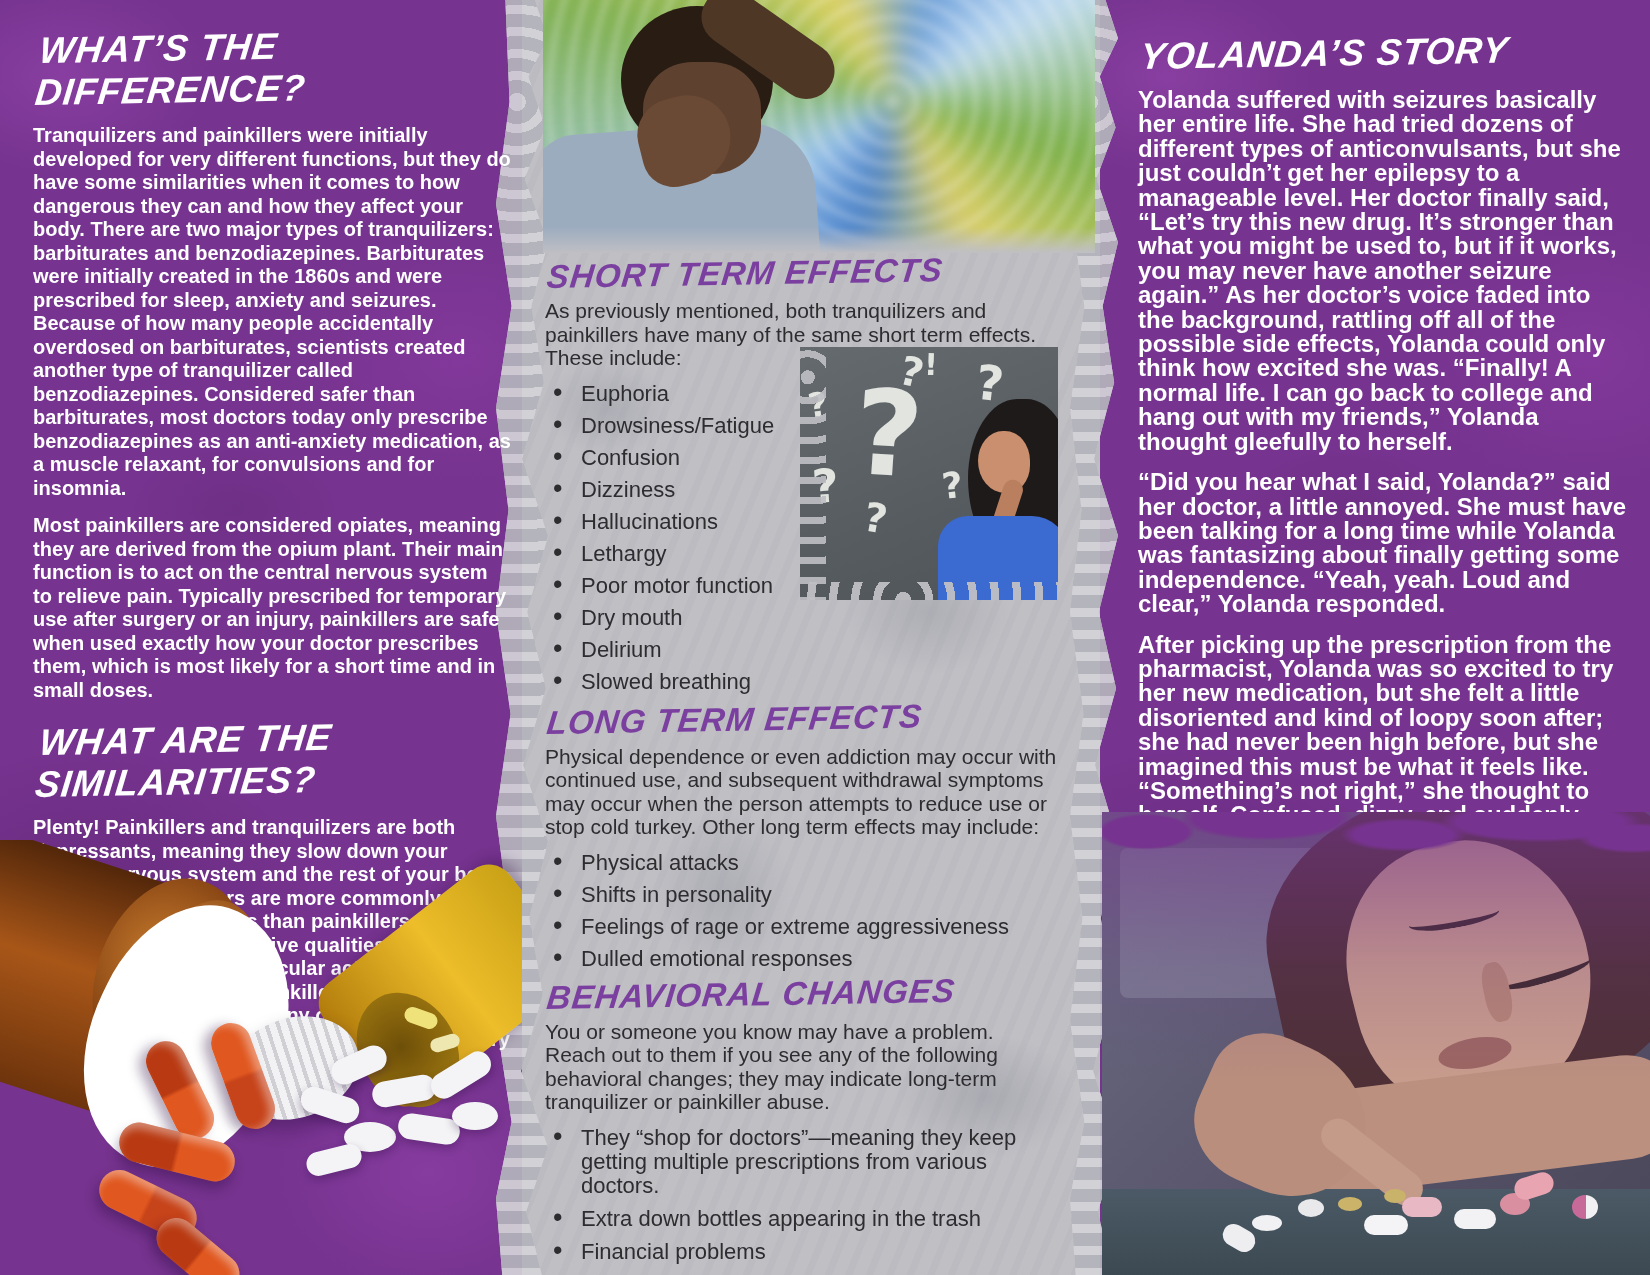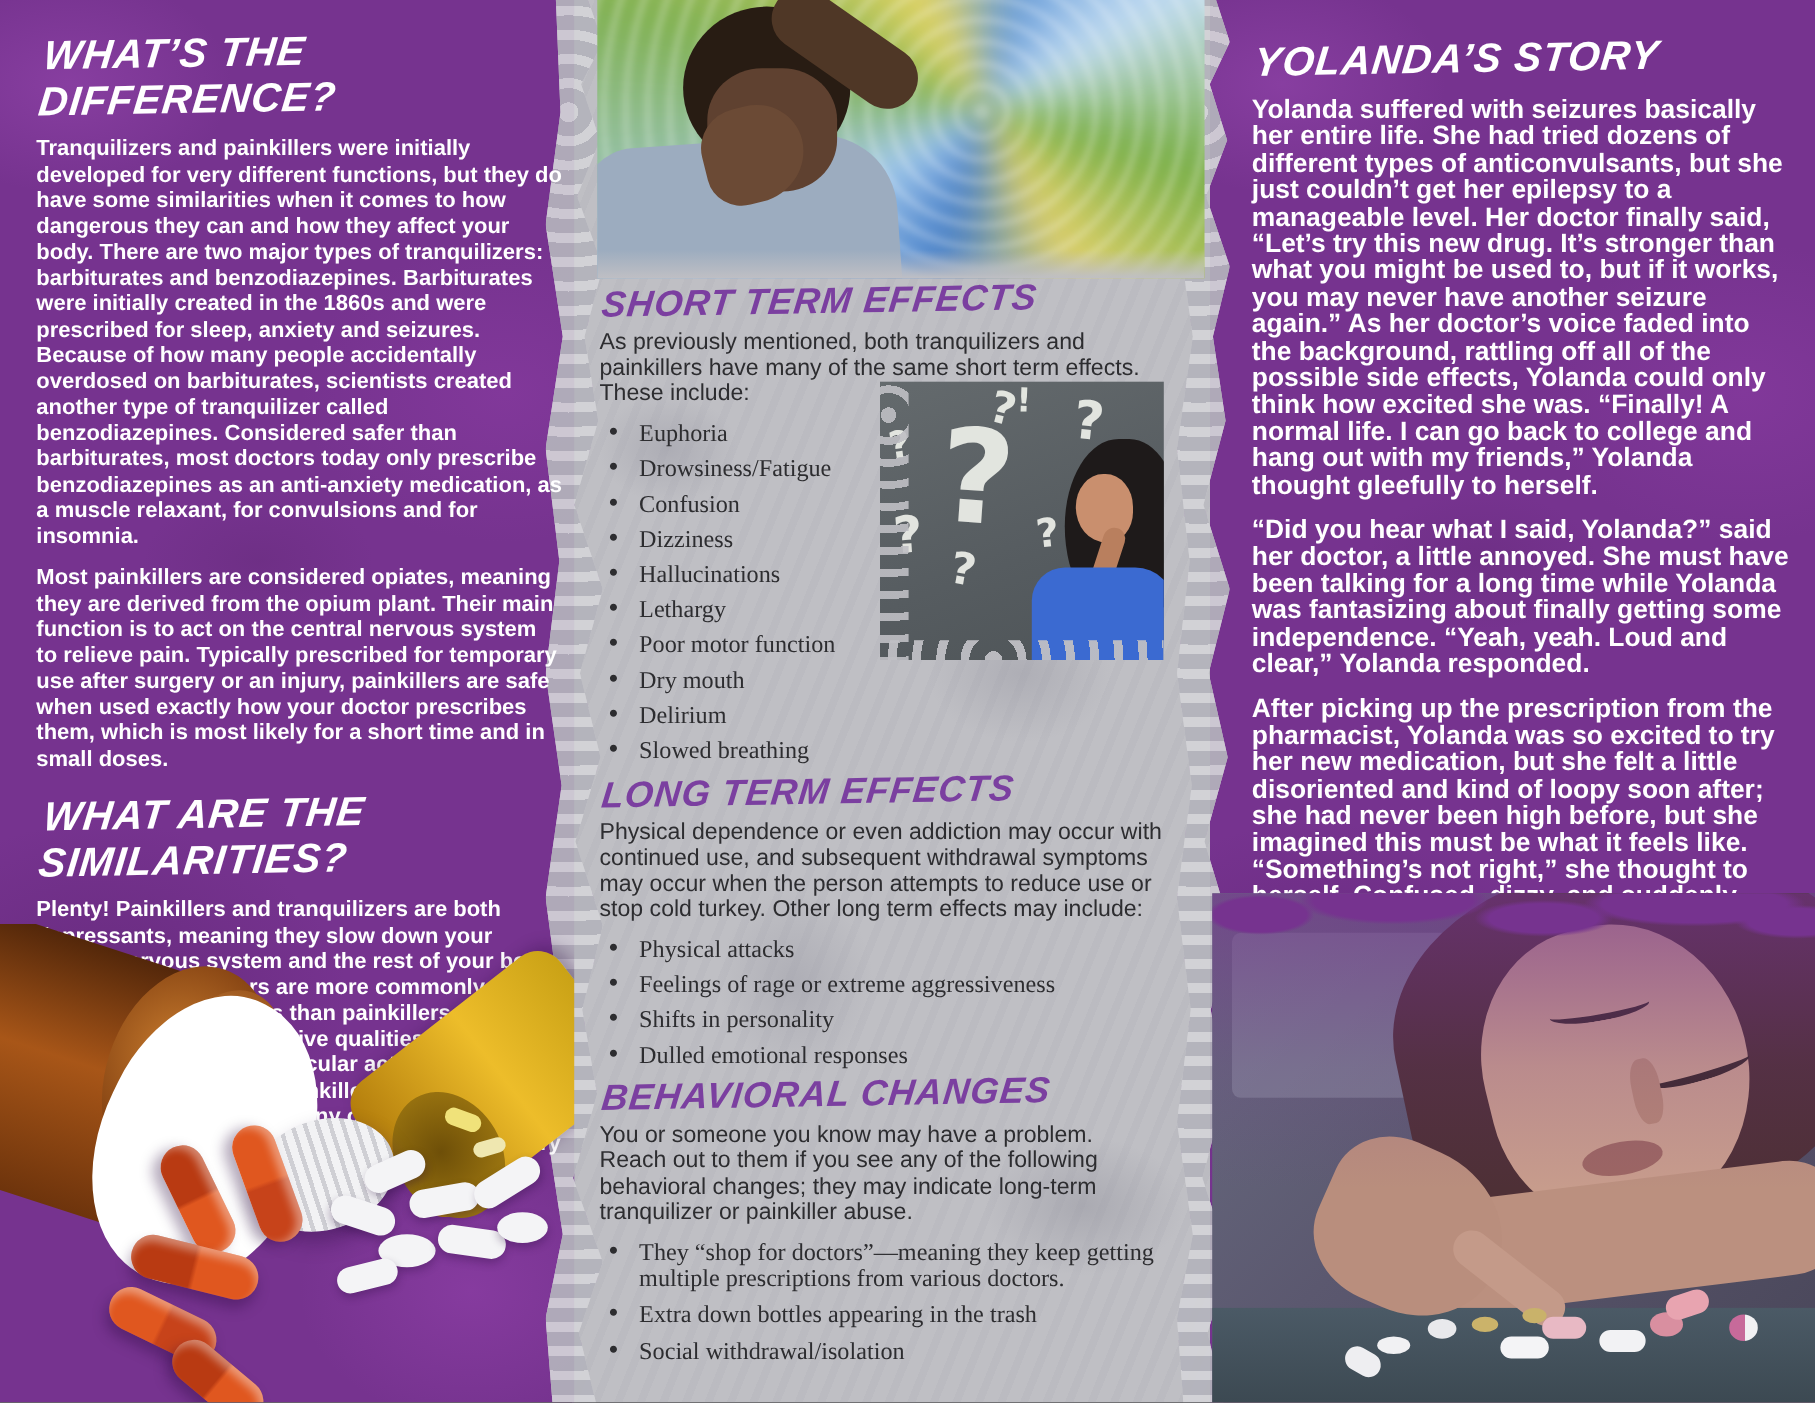--- a/index.html
+++ b/index.html
@@ -50,21 +50,21 @@
   h1.white{color:#fff;font-size:37px;margin:0 0 10px 0;}
   h2.purpleH{color:#7b3fa0;font-size:33px;margin:14px 0 0 0;}
   .txt-col{position:absolute;color:#fff;}
   .txt-col p{margin:0 0 14px 0;font-size:20px;line-height:23.5px;font-weight:700;}
   .col-left{left:33px;top:30px;width:478px;}
   .col-right{left:1138px;top:36px;width:492px;}
   .col-right p{font-size:24px;line-height:24.4px;margin:0 0 16px 0;}
   .col-mid{left:545px;top:252px;width:512px;color:#2d2d30;}
   .col-mid p.intro{font-weight:400;color:#2d2d30;font-size:21px;line-height:23.5px;margin:3px 0 12px 0;}
   .col-mid ul{list-style:none;margin:0 0 0 6px;padding:0;}
-  .col-mid li{position:relative;padding-left:30px;font-size:22px;line-height:24px;margin:0 0 8px 0;font-weight:400;font-family:Liberation Serif, serif;}
+  .col-mid li{position:relative;padding-left:30px;font-size:22px;line-height:24px;margin:0 0 8px 0;font-weight:400;}
   .col-mid li::before{content:"•";position:absolute;left:2px;top:-2px;font-size:27px;color:#2d2d30;}
   .ul-narrow{width:260px;}
   .ul-behav li{margin-bottom:9px;}
 
   
   .photo-dizzy{position:absolute;left:543px;top:0;width:552px;height:253px;overflow:hidden;}
   .swirl{position:absolute;inset:-45px;
     background:conic-gradient(from 15deg at 62% 42%, #6e9bd0,#c6dcef,#7fae55,#ddd077,#4f7fbe,#aacbe9,#86b05e,#e3d573,#6e9bd0);
     filter:blur(16px) saturate(1.15);}
   .swirl-rings{position:absolute;inset:-30px;
@@ -202,30 +202,31 @@
       <li>Poor motor function</li>
       <li>Dry mouth</li>
       <li>Delirium</li>
       <li>Slowed breathing</li>
     </ul>
 
     <h2 class="purpleH" style="margin-top:10px;"><span class="brush">LONG TERM EFFECTS</span></h2>
     <p class="intro">Physical dependence or even addiction may occur with continued use, and subsequent withdrawal symptoms may occur when the person attempts to reduce use or stop cold turkey. Other long term effects may include:</p>
     <ul>
       <li>Physical attacks</li>
+      <li>Shifts in personality</li>
       <li>Feelings of rage or extreme aggressiveness</li>
-      <li>Shifts in personality</li>
       <li>Dulled emotional responses</li>
     </ul>
 
     <h2 class="purpleH" style="margin-top:8px;"><span class="brush">BEHAVIORAL CHANGES</span></h2>
     <p class="intro">You or someone you know may have a problem. Reach out to them if you see any of the following behavioral changes; they may indicate long-term tranquilizer or painkiller abuse.</p>
     <ul class="ul-behav">
       <li>They “shop for doctors”—meaning they keep getting multiple prescriptions from various doctors.</li>
       <li>Extra down bottles appearing in the trash</li>
+      <li>Financial problems</li>
       <li>Social withdrawal/isolation</li>
 
     </ul>
   </div>
 
   <div class="photo-questions">
     <span class="q" style="left:54px;top:18px;font-size:118px;transform:rotate(4deg);">?</span>
     <span class="q" style="left:8px;top:38px;font-size:34px;transform:rotate(-8deg);">?</span>
     <span class="q" style="left:100px;top:2px;font-size:40px;transform:rotate(14deg);">?</span>
     <span class="q" style="left:176px;top:8px;font-size:48px;transform:rotate(6deg);">?</span>

